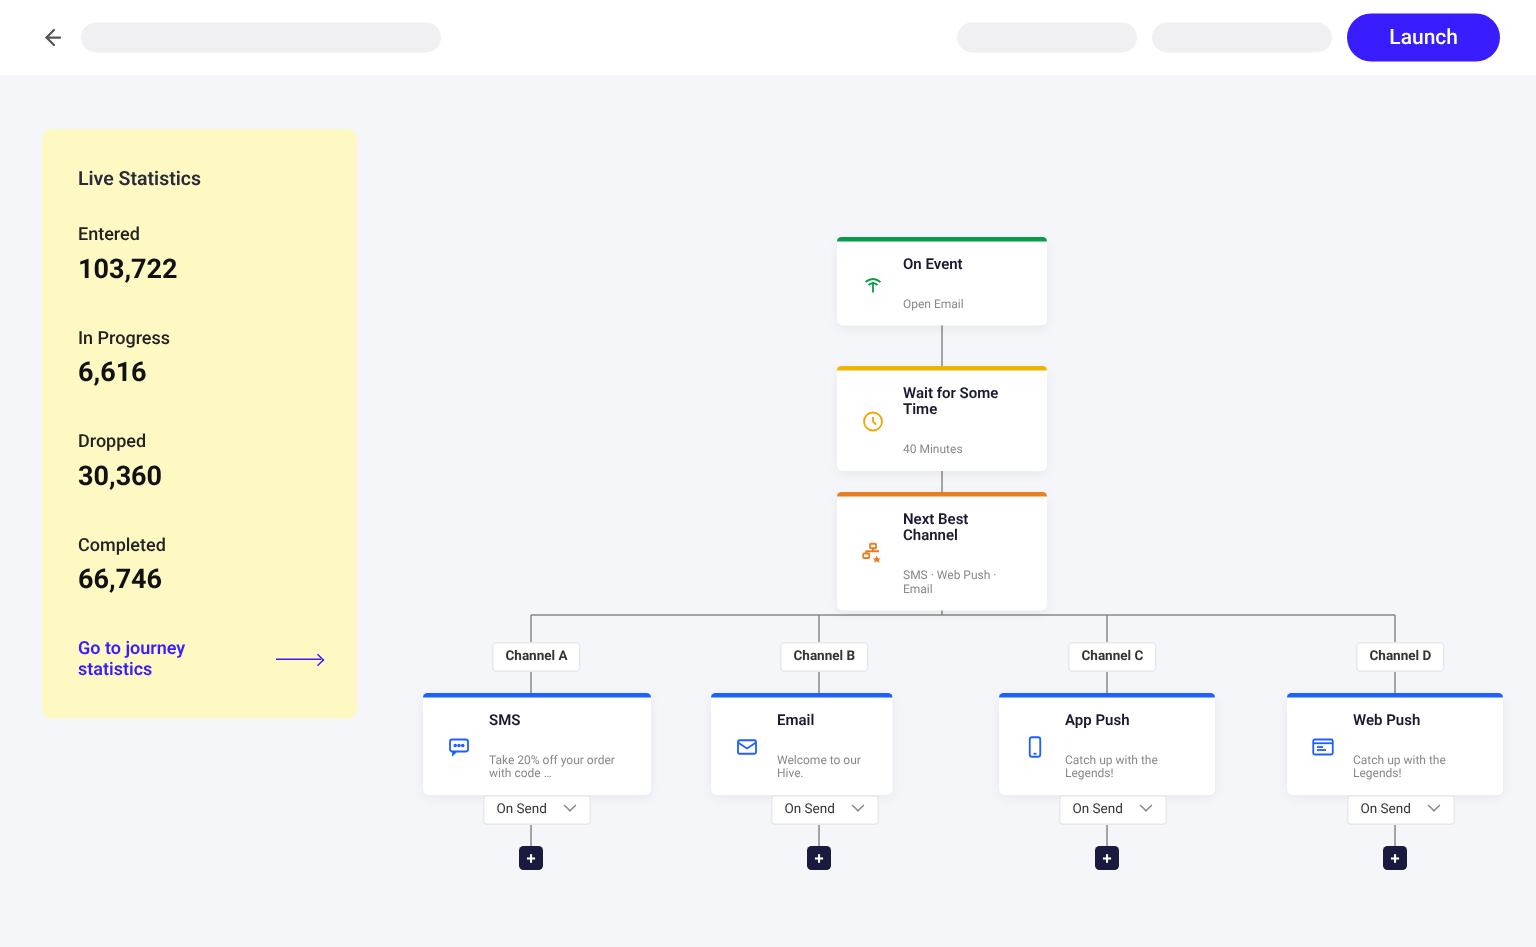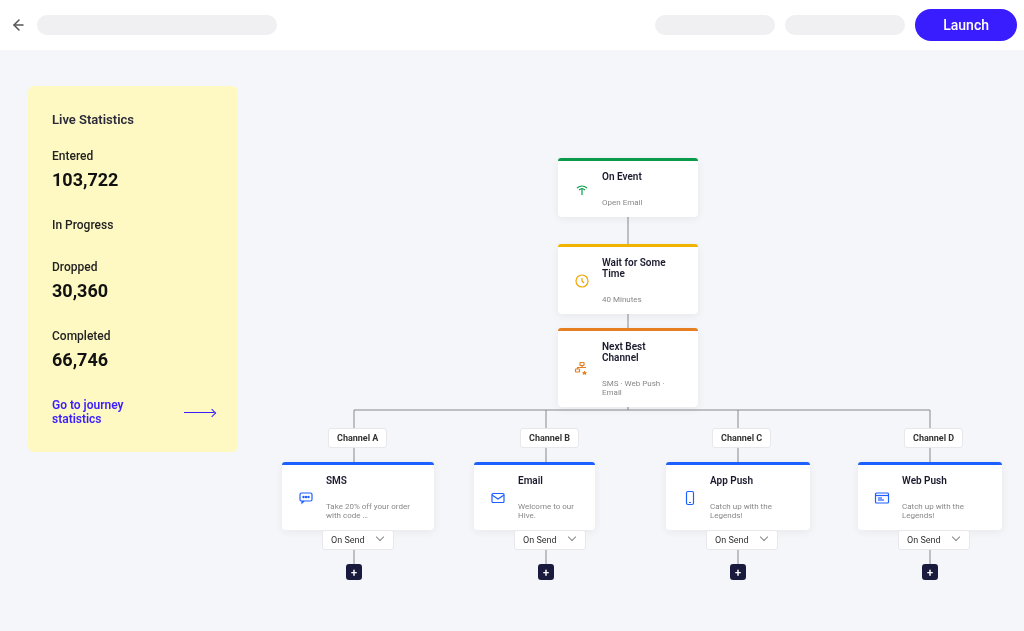--- a/index.html
+++ b/index.html
@@ -1,18 +1,18 @@
 <!DOCTYPE html>
 <html><head>
 <meta charset="utf-8">
 <style>
   * { box-sizing: border-box; margin: 0; padding: 0; font-family: -apple-system, BlinkMacSystemFont, 'Segoe UI', Roboto, sans-serif; }
   body { background: #f5f6fa; width: 1024px; height: 631px; overflow: hidden; position: relative; }
   
-  .topbar { background: #fff; height: 50px; display: flex; align-items: center; padding: 0 7px; gap: 10px; }
+  .topbar { background: #fff; height: 50px; display: flex; align-items: center; padding: 0 24px; gap: 10px; }
   .back-arrow { width: 20px; height: 20px; cursor: pointer; display: flex; align-items: center; justify-content: center; }
   .placeholder-pill { background: #f0f0f3; border-radius: 20px; height: 20px; }
   .placeholder-pill.left { width: 240px; }
   .placeholder-pill.mid { width: 120px; }
   .topbar-spacer { flex: 1; }
   .launch-btn { background: #3a1dff; color: #fff; border: none; border-radius: 20px; padding: 8px 28px; font-size: 14px; font-weight: 500; cursor: pointer; }
   
   .main { display: flex; height: calc(100% - 50px); }
   
   .stats-panel { width: 210px; background: #fef9c3; margin: 36px 0 0 28px; padding: 26px 24px; border-radius: 6px; align-self: flex-start; }
@@ -72,20 +72,21 @@
 <div class="main">
 
   <div class="stats-panel">
     <div class="stats-title">Live Statistics</div>
     <div class="stat-block">
       <div class="stat-label">Entered</div>
       <div class="stat-value">103,722</div>
     </div>
     <div class="stat-block">
       <div class="stat-label">In Progress</div>
+      <div class="stat-value">6,616</div>
     </div>
     <div class="stat-block">
       <div class="stat-label">Dropped</div>
       <div class="stat-value">30,360</div>
     </div>
     <div class="stat-block">
       <div class="stat-label">Completed</div>
       <div class="stat-value">66,746</div>
     </div>
     <div class="stats-link">

